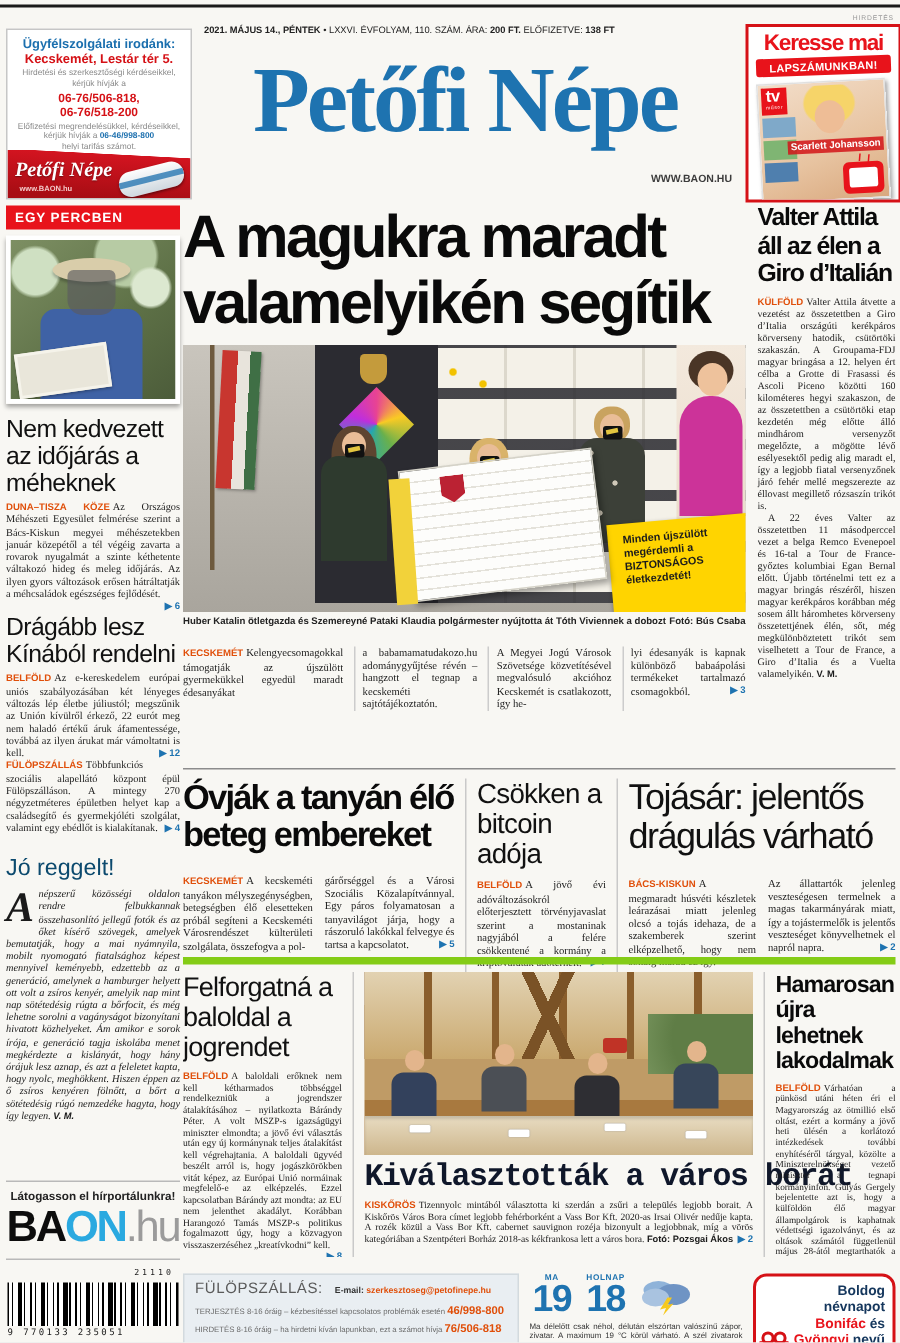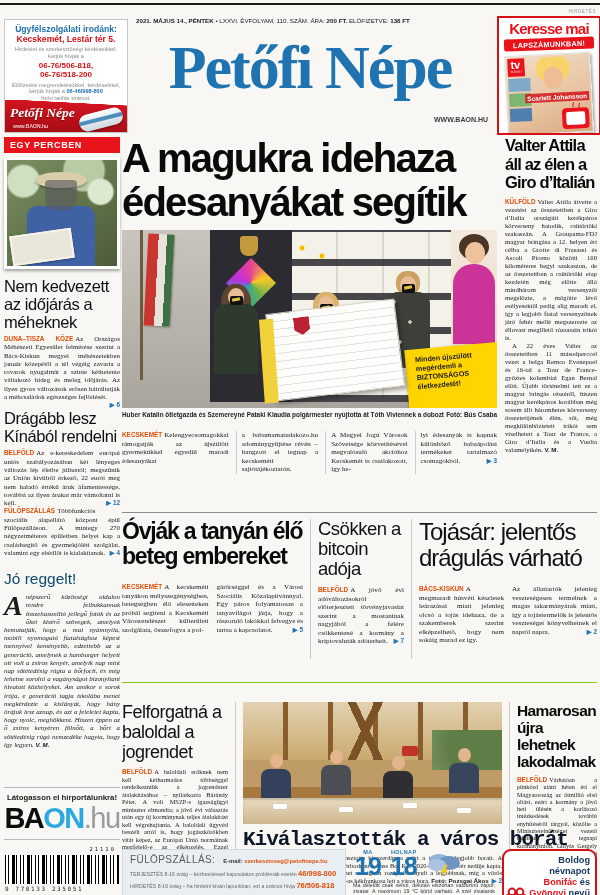--- a/index.html
+++ b/index.html
@@ -121,21 +121,21 @@
   .h-bold-md{font-family:"Liberation Sans",sans-serif;font-weight:bold;font-size:23px;line-height:25px;letter-spacing:-1.2px;margin:0 0 7px;color:#0a0a0a}
   .two-col{display:flex}
   .two-col .col{flex:1;font-size:7.1px;line-height:8.5px;text-align:justify}
   .two-col .col + .col{margin-left:8px}
   .s-bitcoin{width:86px}
   .h-light-sm{font-family:"Liberation Sans",sans-serif;font-weight:400;font-size:18.5px;line-height:20px;letter-spacing:-0.5px;margin:0 0 7px;color:#111}
   .s-bitcoin p{font-size:7.1px;line-height:8.5px;text-align:justify;margin:0}
   .s-tojasar{flex:1}
   .h-light-lg{font-family:"Liberation Sans",sans-serif;font-weight:400;font-size:24px;line-height:26px;letter-spacing:-1px;margin:0 0 7px;color:#111}
 
-  .row3{position:absolute;left:122px;top:682px;width:475px;height:190px;border-top:1px solid #84cc16;padding-top:19px;display:flex;overflow:hidden}
+  .row3{position:absolute;left:122px;top:638px;width:475px;height:190px;border-top:5px solid #84cc16;padding-top:5px;display:flex;overflow:hidden}
   .s-felf{width:106px}
   .h-light-md{font-family:"Liberation Sans",sans-serif;font-weight:400;font-size:18px;line-height:20px;letter-spacing:-0.5px;margin:0 0 6px;color:#111}
   .s-felf p{font-size:6.4px;line-height:7.5px;text-align:justify;margin:0}
   .wine{width:259px}
   .photo-wine{position:relative;height:122px;overflow:hidden;background:linear-gradient(#cdb астr)}
   .photo-wine{background:linear-gradient(#d8c9ae 0 18%,#bf9b66 18% 70%,#a8793f 70%)}
   .pw-roof{position:absolute;left:0;top:0;right:0;height:58px;background:
       linear-gradient(115deg,transparent 46%,#7a5226 46% 49%,transparent 49%),
       linear-gradient(65deg,transparent 46%,#7a5226 46% 49%,transparent 49%),
       repeating-linear-gradient(90deg,transparent 0 40px,#8a5e2c 40px 45px),
@@ -241,21 +241,21 @@
       <div class="lr-div"></div>
       <div class="bc-wrap">
         <span class="bc-top">21110</span>
         <div class="bc"></div>
         <div class="bc-num">9 770133 235051</div>
       </div>
     </div>
   </div>
 
   <div class="center-main">
-    <h1 class="main-h1">A magukra idehaza édesanyákat segítik</h1>
+    <h1 class="main-h1">A magukra maradt valamelyikén segítik</h1>
     <div class="photo-main">
       <span class="pm-pole"></span>
       <span class="pm-flag"></span>
       <span class="pm-banner">
         <span class="pm-emblem"></span>
         <span class="pm-diamond"></span>
       </span>
       <span class="pm-boxes"></span>
       <span class="pm-poster">
         <span class="pm-p-hair"></span>

